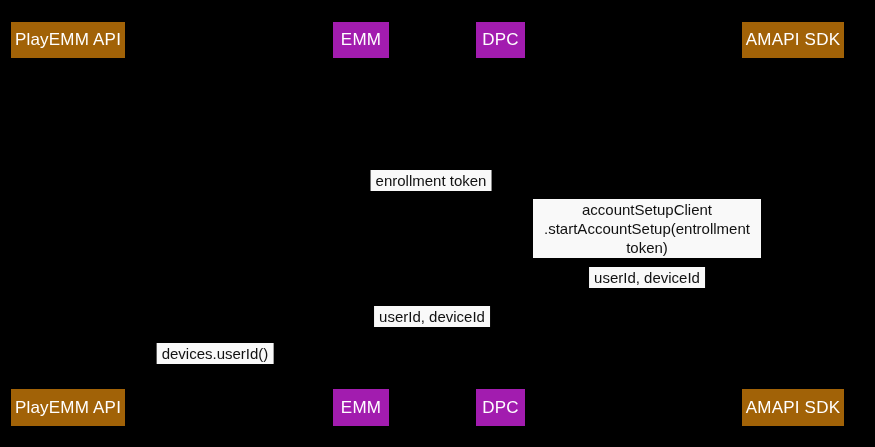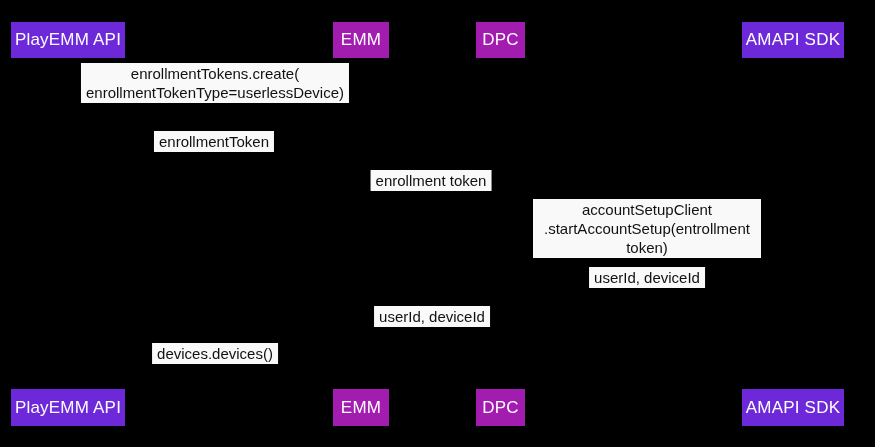--- a/index.html
+++ b/index.html
@@ -19,21 +19,21 @@
     position: absolute;
     height: 36px;
     display: flex;
     align-items: center;
     justify-content: center;
     color: #ffffff;
     font-size: 17px;
     letter-spacing: 0.2px;
     box-sizing: border-box;
   }
-  .actor.green { background: #6d28d9; }
+  .actor.green { background: #a16207; }
   .actor.blue  { background: #a21caf; }
   .msg {
     position: absolute;
     transform: translateX(-50%);
     background: #f9f9f9;
     color: #111111;
     font-size: 15px;
     line-height: 19px;
     padding: 1px 5px;
     text-align: center;
@@ -43,28 +43,25 @@
 </head>
 <body>
 
 <div class="stage">
 
   <div class="actor green" style="left:11px;  top:22px; width:114px;">PlayEMM API</div>
   <div class="actor blue" style="left:333px; top:22px; width:56px;">EMM</div>
   <div class="actor blue" style="left:476px; top:22px; width:49px;">DPC</div>
   <div class="actor green" style="left:742px; top:22px; width:102px;">AMAPI SDK</div>
 
-  <div class="msg" style="left:215px; top:63px;">enrollmentTokens.create(
-enrollmentTokenType=userlessDevice)</div>
-  <div class="msg" style="left:214px; top:131px;">enrollmentToken</div>
   <div class="msg" style="left:647px; top:199px;">accountSetupClient
 .startAccountSetup(entrollment token)</div>
   <div class="msg" style="left:431px; top:170px;">enrollment token</div>
   <div class="msg" style="left:647px; top:267px;">userId, deviceId</div>
   <div class="msg" style="left:432px; top:306px;">userId, deviceId</div>
-  <div class="msg" style="left:215px; top:343px;">devices.devices()</div>
+  <div class="msg" style="left:215px; top:343px;">devices.userId()</div>
 
   <div class="actor green" style="left:11px;  top:389px; width:114px; height:37px;">PlayEMM API</div>
   <div class="actor blue" style="left:333px; top:389px; width:56px; height:37px;">EMM</div>
   <div class="actor blue" style="left:476px; top:389px; width:49px; height:37px;">DPC</div>
   <div class="actor green" style="left:742px; top:389px; width:102px; height:37px;">AMAPI SDK</div>
 
 </div>
 
 </body></html>

